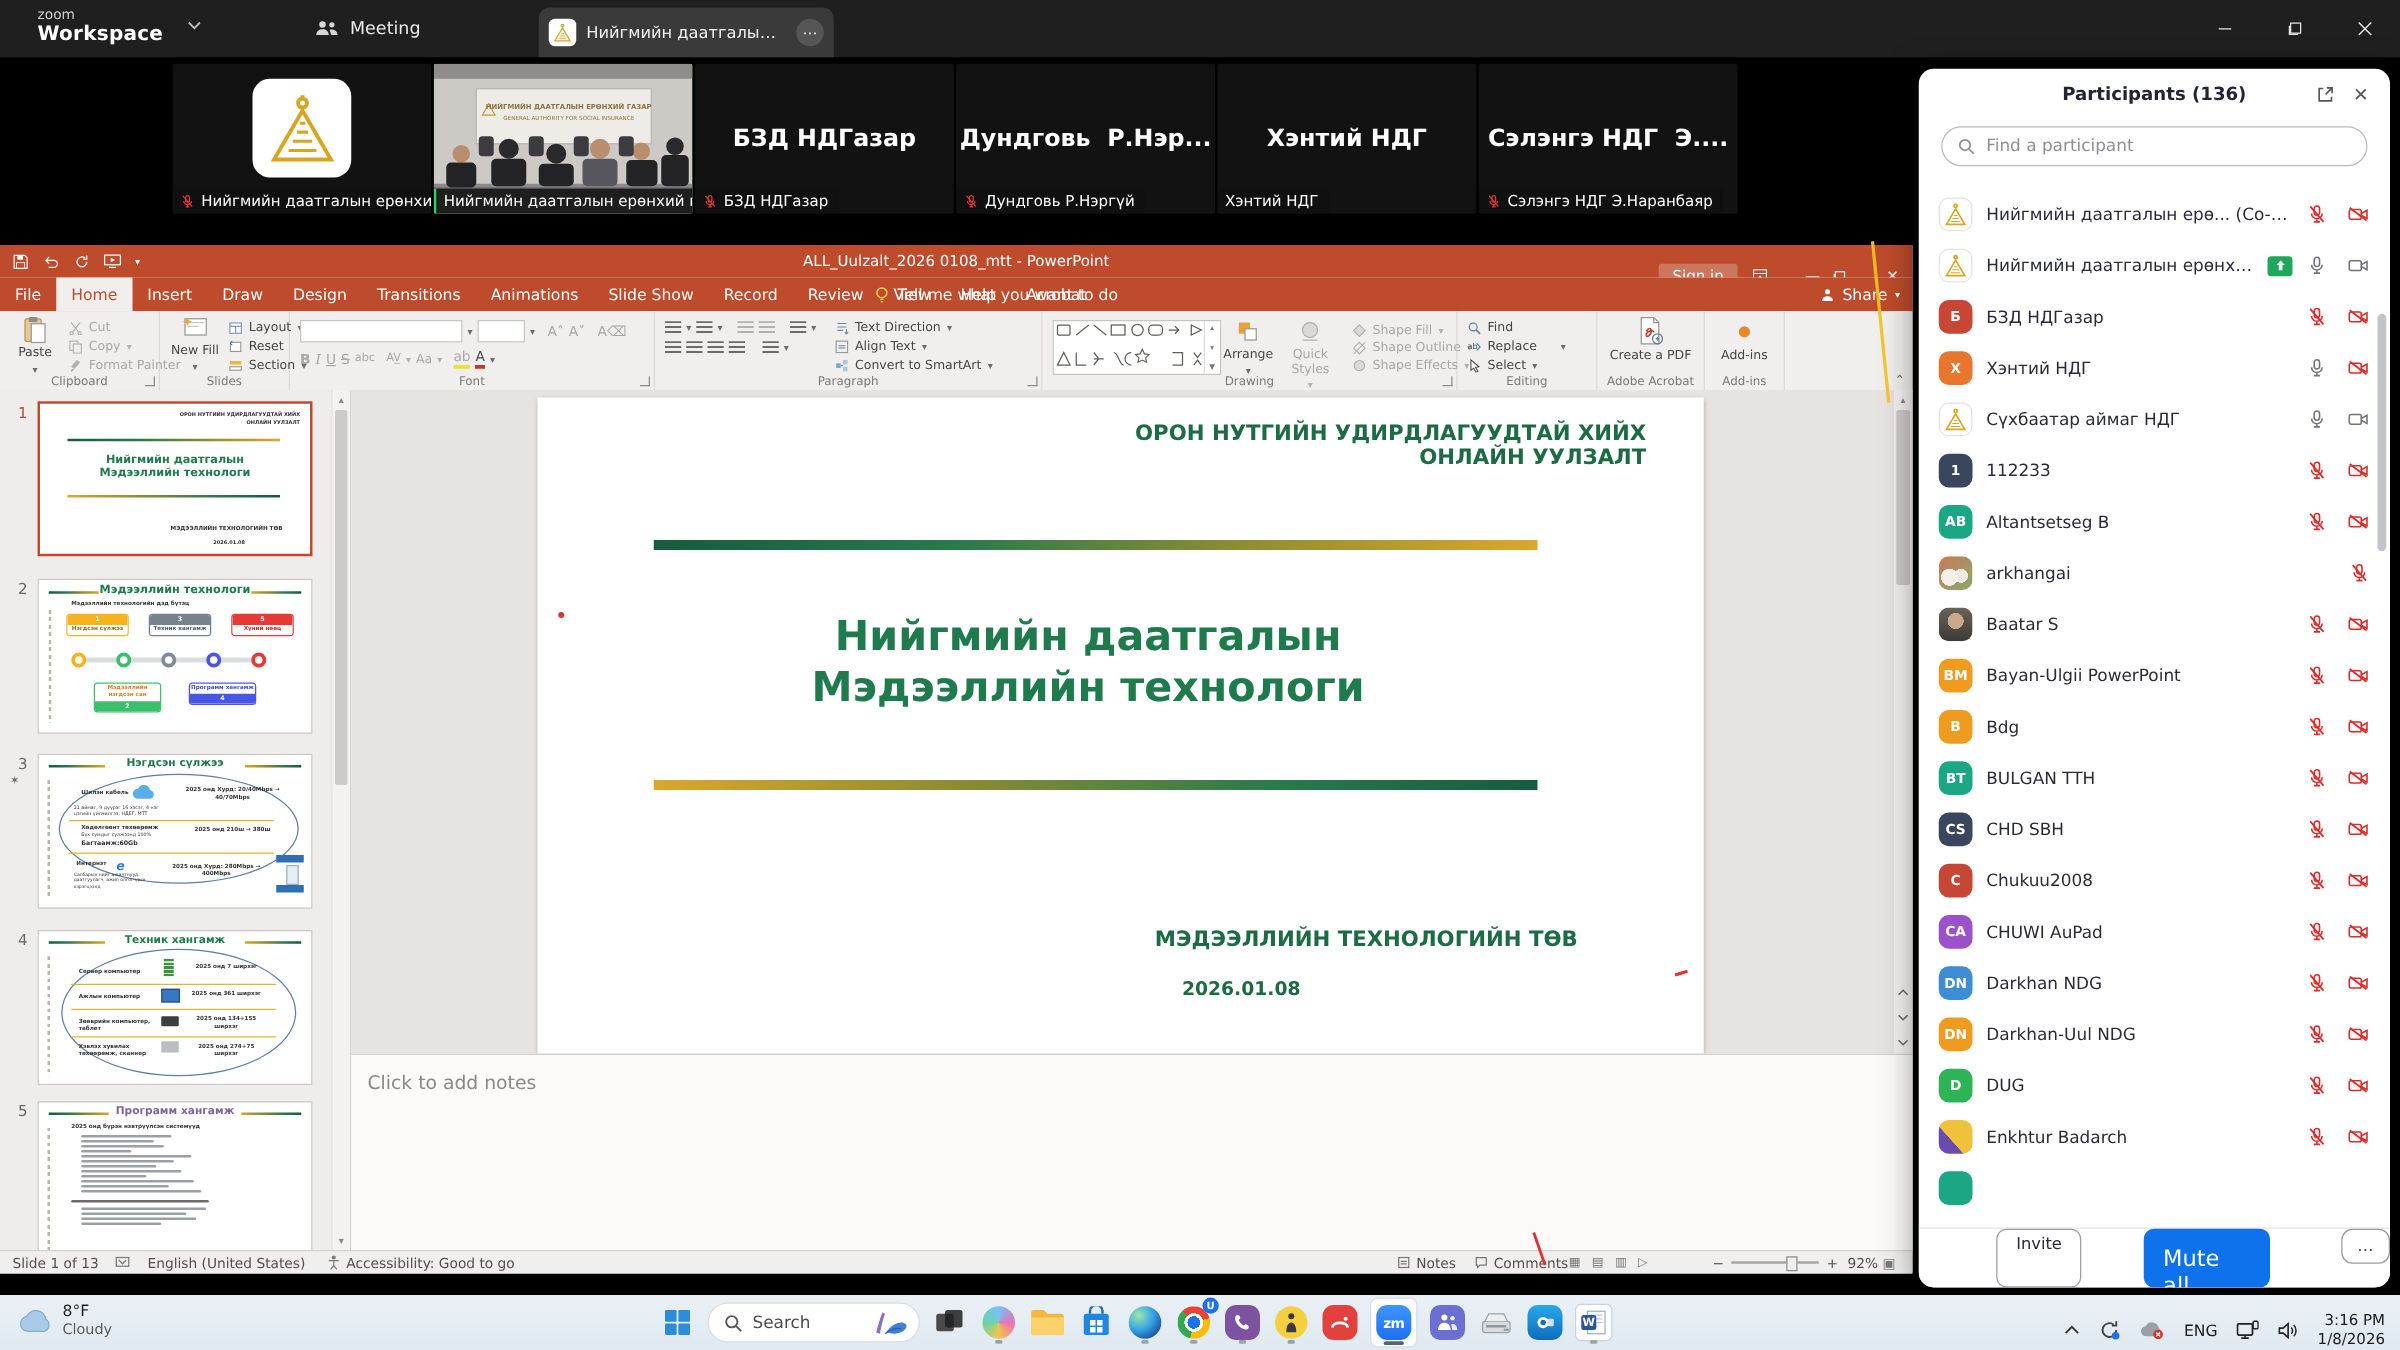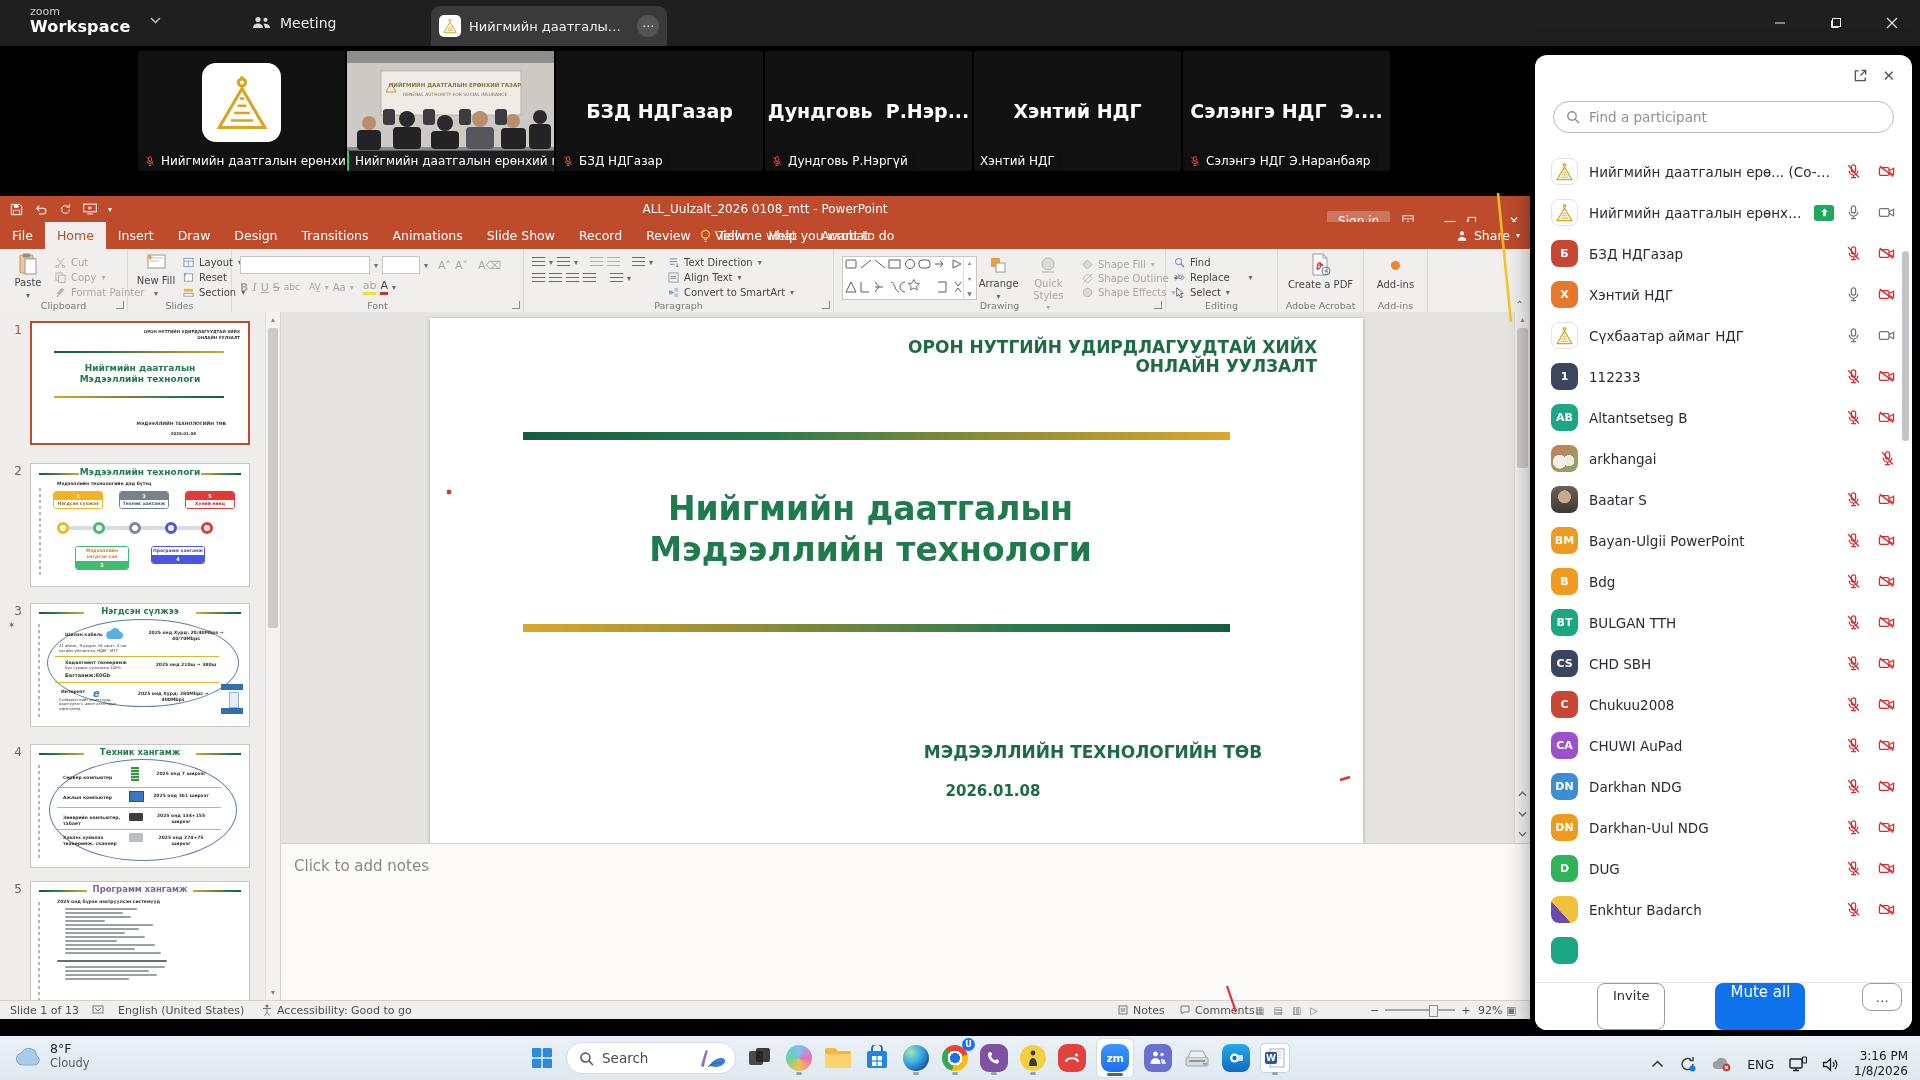--- a/index.html
+++ b/index.html
@@ -128,21 +128,21 @@
   .p-avatar.logo{background:#fff;border:1px solid #e2e2e2;box-sizing:border-box}
   .p-avatar.photo-dogs{background:radial-gradient(circle at 32% 62%,#f3efe9 0 27%,transparent 28%),radial-gradient(circle at 66% 58%,#efe9df 0 23%,transparent 24%),linear-gradient(140deg,#cc7a5a,#89a86b)}
   .p-avatar.photo-person{background:radial-gradient(circle at 50% 40%,#caa88b 0 30%,transparent 31%),linear-gradient(#6b6257,#3c3a35)}
   .p-avatar.photo-phone{background:linear-gradient(48deg,#6a4bb0 0 38%,#f0c23c 39%)}
   .p-name{font-size:13.5px;color:#2a2a38;white-space:nowrap;overflow:hidden;text-overflow:ellipsis}
   .p-share{width:20px;height:16px;background:#1fa85c;border-radius:3px;display:grid;place-items:center;flex:none}
   .p-icons{margin-left:auto;display:flex;gap:15px;align-items:center;flex:none}
   .p-scrollthumb{position:absolute;right:3px;top:196px;width:7px;height:190px;background:#c3c3ca;border-radius:4px}
   .p-foot{position:absolute;left:0;right:0;bottom:0;height:47px;border-top:1px solid #e4e4ea;display:flex;background:#fff}
   .btn-invite{margin-left:62px;padding:4px 15px;border:1px solid #9a9aa5;border-radius:8px;font-size:13px;color:#2a2a38}
-  .btn-mute{margin-left:50px;background:#0e72ed;color:#fff;border-radius:8px;padding:0 15px;font-size:15px}
+  .btn-mute{margin-left:50px;background:#0e72ed;color:#fff;border-radius:8px;padding:14px 15px;font-size:18px}
   .btn-more{margin-left:57px;width:38px;height:26px;border:1px solid #9a9aa5;border-radius:9px;display:grid;place-items:center;font-size:13px;color:#444}
 
   
   .taskbar{position:absolute;left:0;bottom:0;width:1920px;height:44px;background:linear-gradient(180deg,#eaf1f6,#dfe9ef)}
   .weather{position:absolute;left:14px;top:5px;display:flex;align-items:center;gap:8px}
   .weather .t1{font-size:12.5px;color:#1f1f1f}
   .weather .t2{font-size:11.5px;color:#5a5a5a}
   .tb-center{position:absolute;left:527px;top:0;height:44px;display:flex;align-items:center;gap:9px}
   .search-pill{width:170px;height:32px;background:#fff;border:1px solid #d7dee4;border-radius:17px;display:flex;align-items:center;gap:8px;padding:0 6px 0 12px;box-sizing:border-box}
   .search-pill .txt{font-size:13.5px;color:#4a4a4a;flex:1}
@@ -954,20 +954,21 @@
           <span style="position:absolute;left:62%;top:-4px;width:7px;height:10px;background:#f1efed;border:1px solid #8f8d8a"></span>
         </span>
         <span>+</span>
       </div>
       <div class="st" style="left:1478px">92%</div>
       <div class="st" style="left:1506px;color:#7c7a77">▣</div>
     </div>
   </div>
 
   <div class="panel">
+    <div class="p-head">Participants (136)</div>
     <div class="p-popout">
       <svg width="15" height="15" viewBox="0 0 16 16" fill="none" stroke="#555" stroke-width="1.4">
           <path d="M6 3H2.5v10.5H13V10"></path>
           <path d="M9 2.5h4.5V7M13.5 2.5L8 8"></path>
         </svg>
     </div>
     <div class="p-close">✕</div>
     <div class="p-search">
       <span>
         <svg width="14" height="14" viewBox="0 0 14 14">

